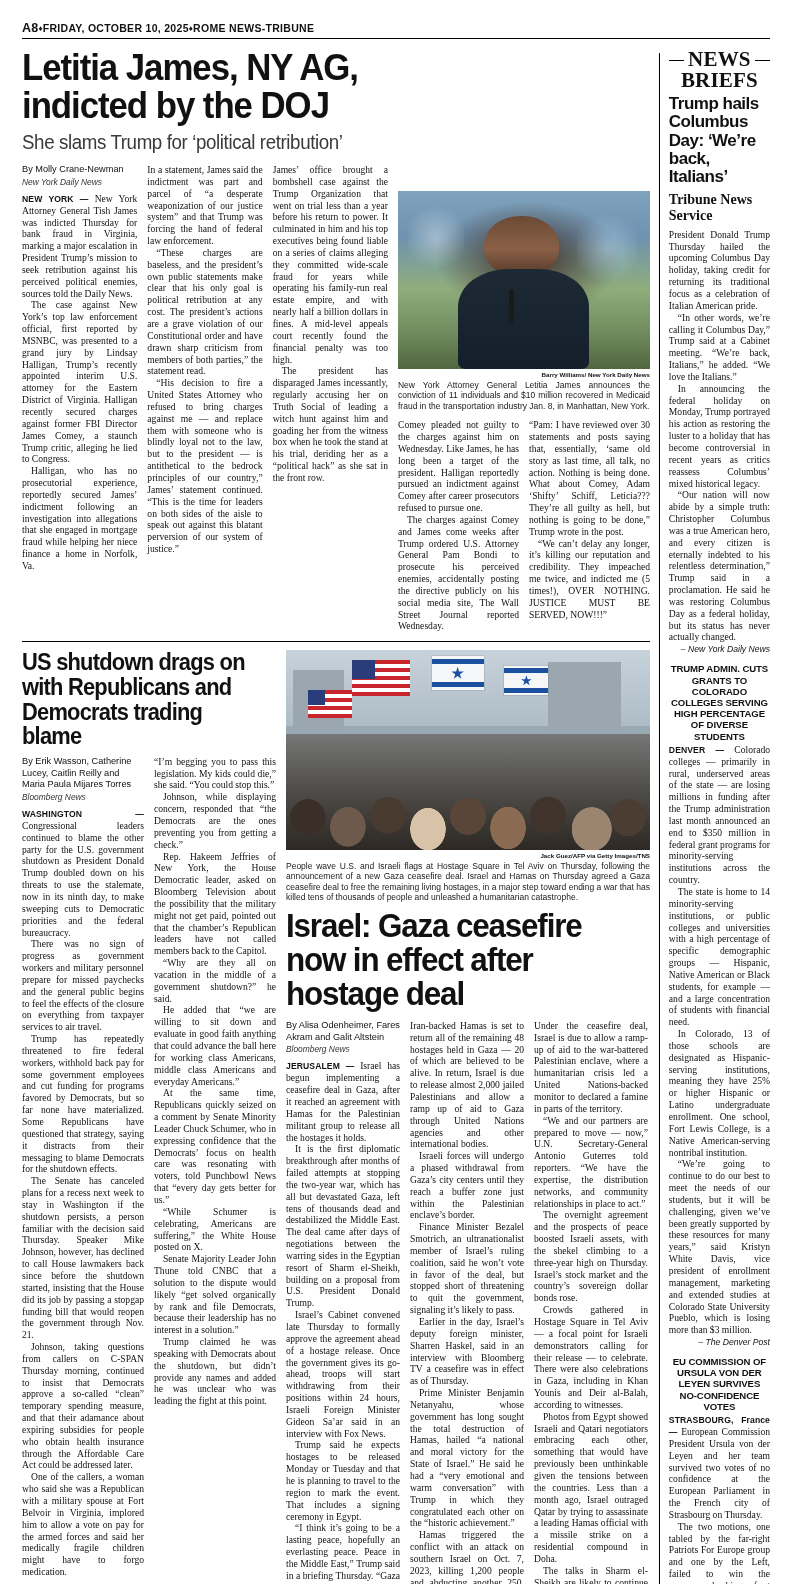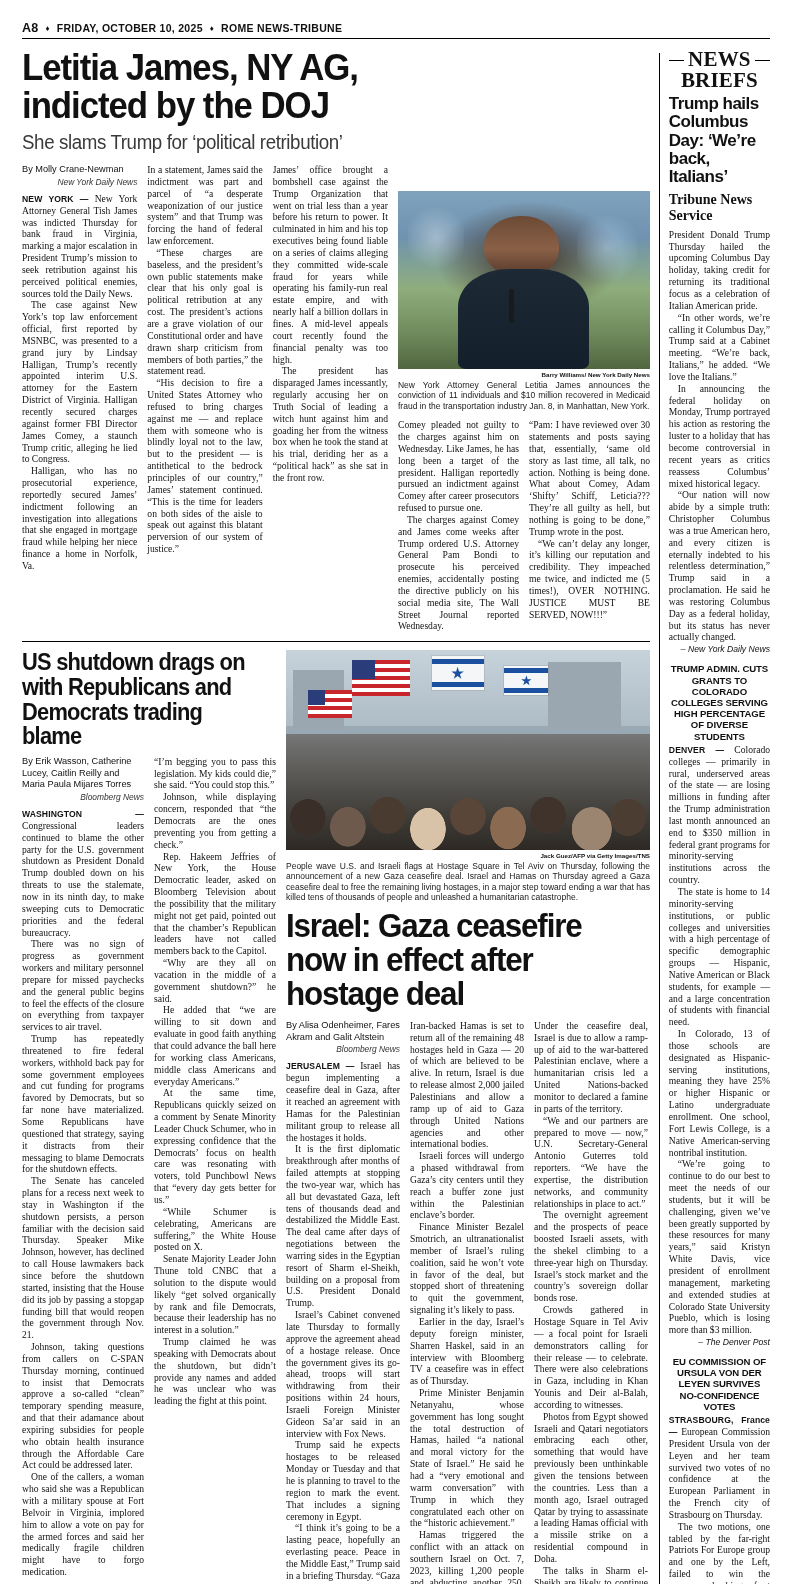--- a/index.html
+++ b/index.html
@@ -15,21 +15,20 @@
     width: 792px;
     height: 1584px;
     padding: 0 22px;
     background: #fff;
   }
 
   
   .folio {
     display: flex;
     align-items: baseline;
-    gap: 7px;
     padding-top: 21px;
     padding-bottom: 3px;
     font-family: "Liberation Sans", sans-serif;
     border-bottom: 1.6px solid #000;
     letter-spacing: .2px;
   }
   .folio .pg { font-weight: 700; font-size: 12.5px; }
   .folio .dia { font-size: 8px; position: relative; top: -1px; }
   .folio .txt { font-size: 10.5px; font-weight: 600; letter-spacing: .3px;
                 font-stretch: condensed; }
@@ -70,21 +69,20 @@
     font-size: 9.2px;
     line-height: 1.28;
   }
   .byorg {
     font-family: "Liberation Sans", sans-serif;
     font-style: italic;
     font-size: 8.4px;
     color: #333;
     margin-top: 1px;
     margin-bottom: 6px;
-    text-align: right;
   }
   p.bt {
     font-size: 9.6px;
     line-height: 1.235;
     text-align: justify;
     text-indent: 9px;
     hyphens: auto;
     -webkit-hyphens: auto;
   }
   p.bt.first { text-indent: 0; }

